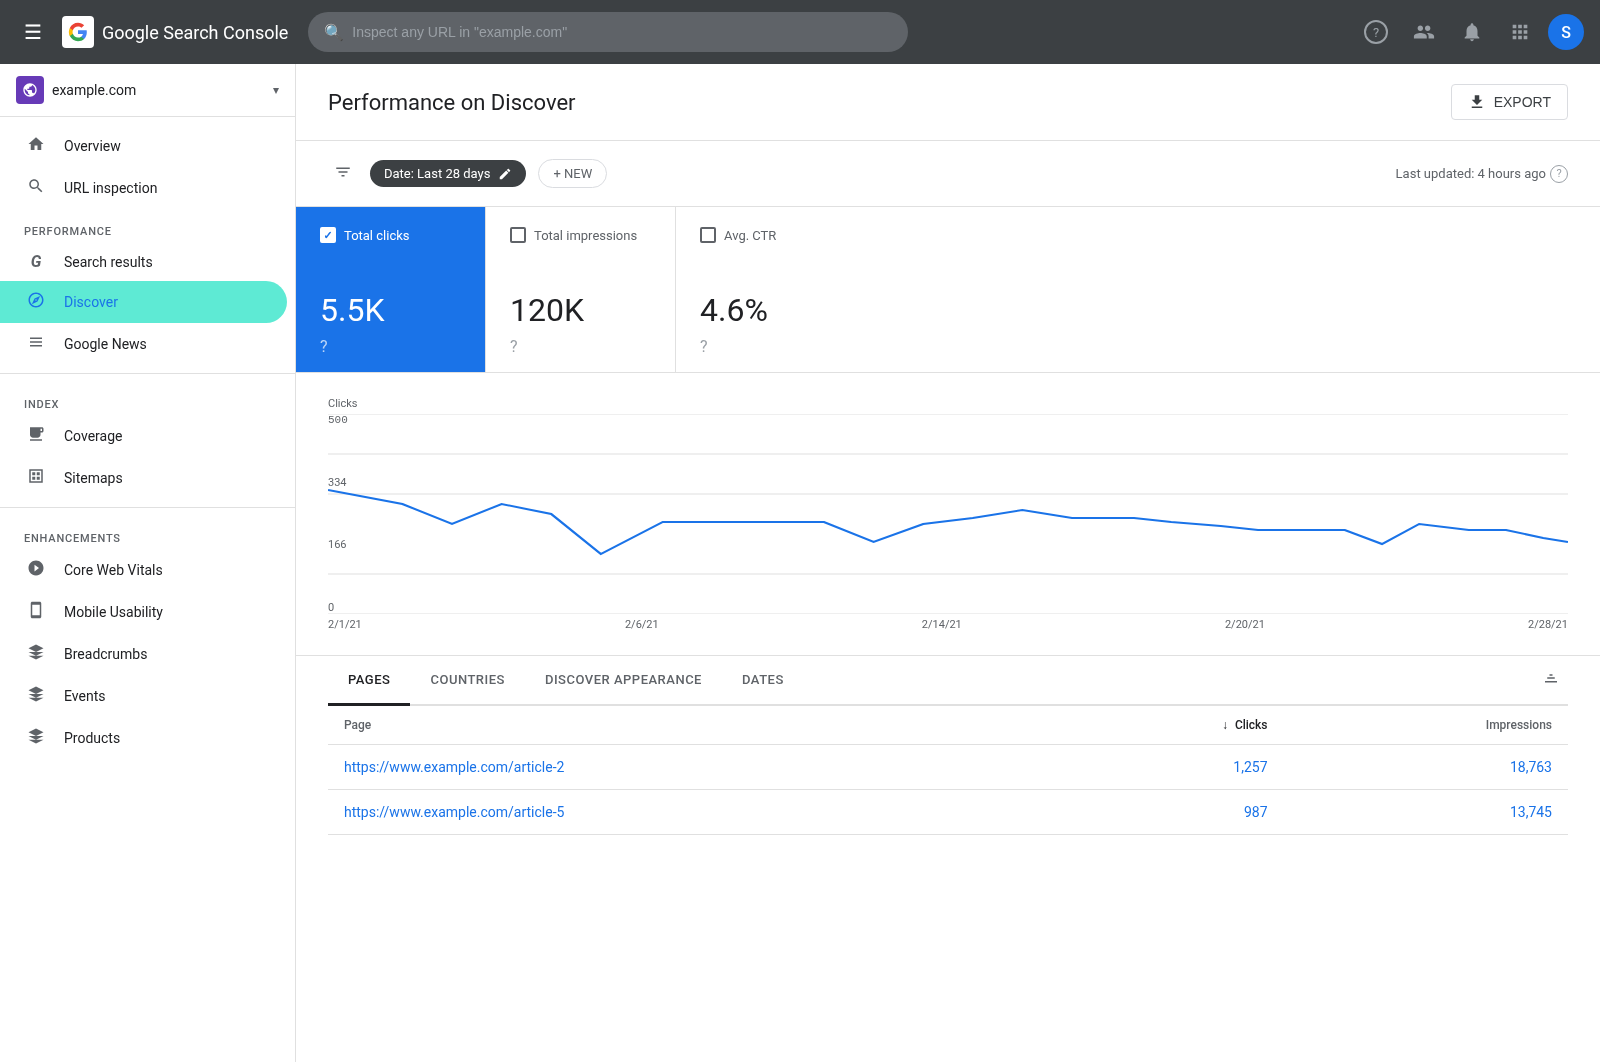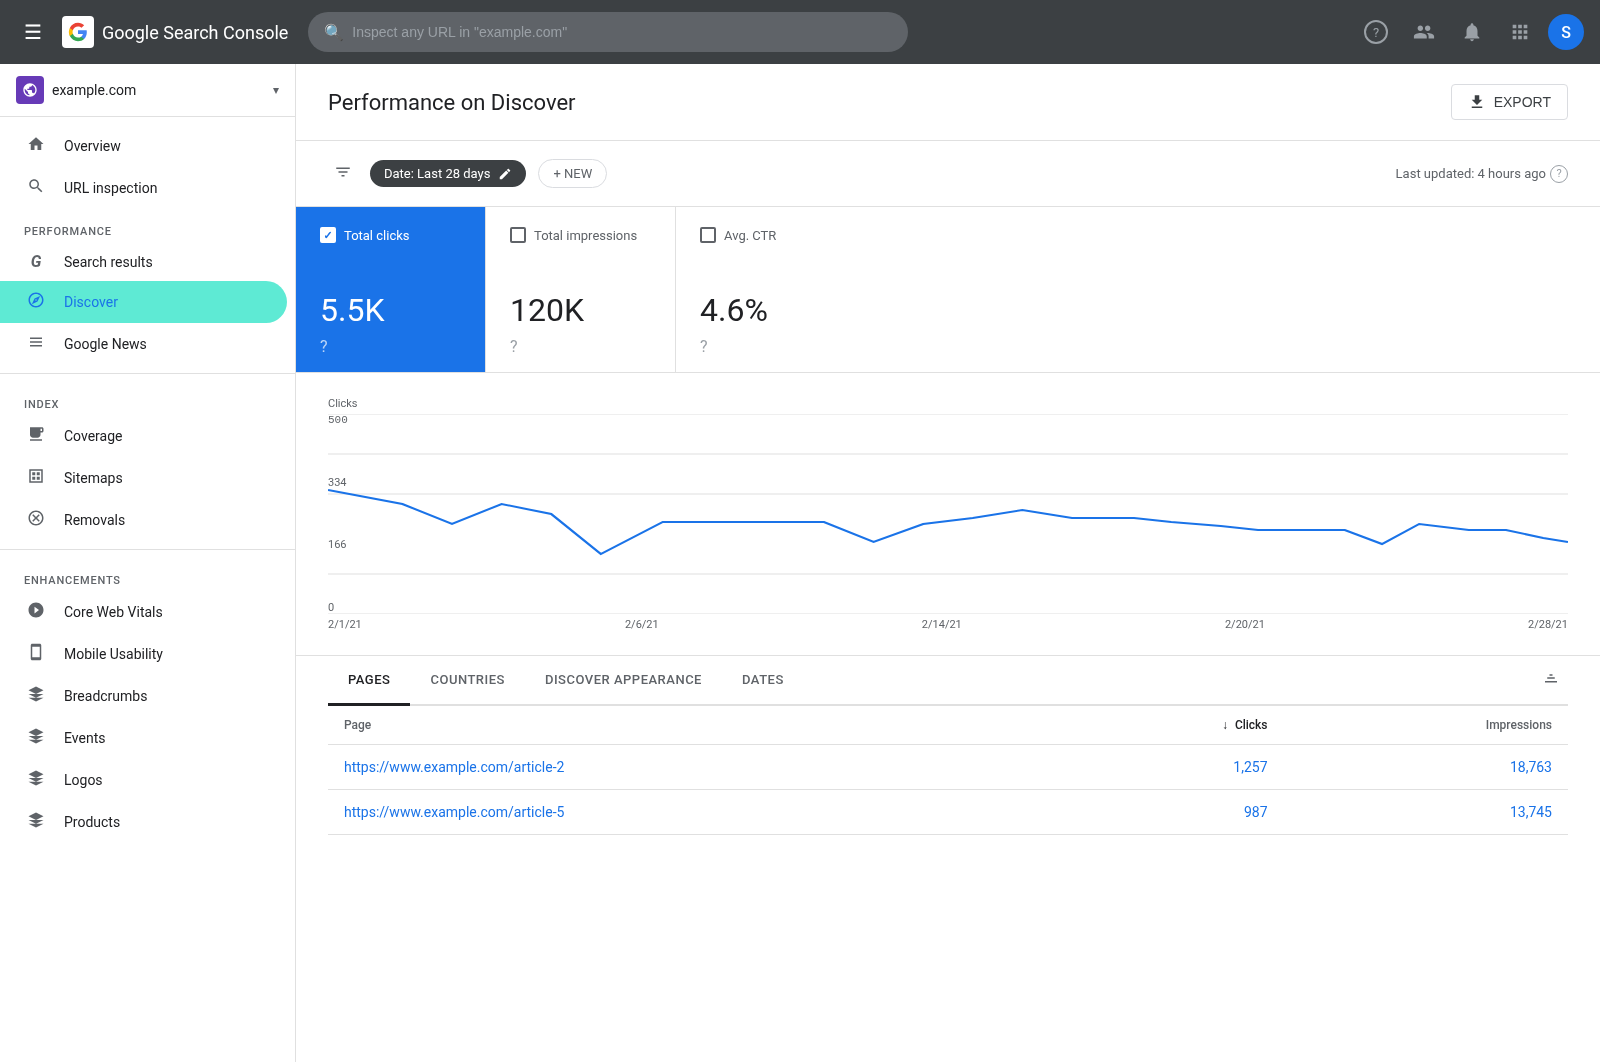--- a/index.html
+++ b/index.html
@@ -207,28 +207,20 @@
         <span>Coverage</span>
       </div>
       <div class="nav-item">
         <span class="nav-item-icon">
           <svg width="18" height="18" viewBox="0 0 24 24" fill="#5f6368">
               <path d="M3 3h18v18H3V3zm16 16V5H5v14h14zM7 7h4v4H7V7zm6 0h4v4h-4V7zm-6 6h4v4H7v-4zm6 0h4v4h-4v-4z"></path>
             </svg>
         </span>
         <span>Sitemaps</span>
       </div>
-      <div class="nav-item">
-        <span class="nav-item-icon">
-          <svg width="18" height="18" viewBox="0 0 24 24" fill="#5f6368">
-              <path d="M12 2C6.48 2 2 6.48 2 12s4.48 10 10 10 10-4.48 10-10S17.52 2 12 2zm0 18c-4.42 0-8-3.58-8-8s3.58-8 8-8 8 3.58 8 8-3.58 8-8 8zm3.59-13L12 10.59 8.41 7 7 8.41 10.59 12 7 15.59 8.41 17 12 13.41 15.59 17 17 15.59 13.41 12 17 8.41z"></path>
-            </svg>
-        </span>
-        <span>Removals</span>
-      </div>
 
       <div class="sidebar-divider"></div>
 
       <div class="nav-section-label">Enhancements</div>
       <div class="nav-item">
         <span class="nav-item-icon">
           <svg width="18" height="18" viewBox="0 0 24 24" fill="#5f6368">
               <path d="M12 2C6.48 2 2 6.48 2 12s4.48 10 10 10 10-4.48 10-10S17.52 2 12 2zm-2 14.5v-9l6 4.5-6 4.5z"></path>
             </svg>
         </span>
@@ -250,28 +242,20 @@
         </span>
         <span>Breadcrumbs</span>
       </div>
       <div class="nav-item">
         <span class="nav-item-icon">
           <svg width="18" height="18" viewBox="0 0 24 24" fill="#5f6368">
               <path d="M12 2L2 7l10 5 10-5-10-5zM2 17l10 5 10-5M2 12l10 5 10-5"></path>
             </svg>
         </span>
         <span>Events</span>
-      </div>
-      <div class="nav-item">
-        <span class="nav-item-icon">
-          <svg width="18" height="18" viewBox="0 0 24 24" fill="#5f6368">
-              <path d="M12 2L2 7l10 5 10-5-10-5zM2 17l10 5 10-5M2 12l10 5 10-5"></path>
-            </svg>
-        </span>
-        <span>Logos</span>
       </div>
       <div class="nav-item">
         <span class="nav-item-icon">
           <svg width="18" height="18" viewBox="0 0 24 24" fill="#5f6368">
               <path d="M12 2L2 7l10 5 10-5-10-5zM2 17l10 5 10-5M2 12l10 5 10-5"></path>
             </svg>
         </span>
         <span>Products</span>
       </div>
     </div>

